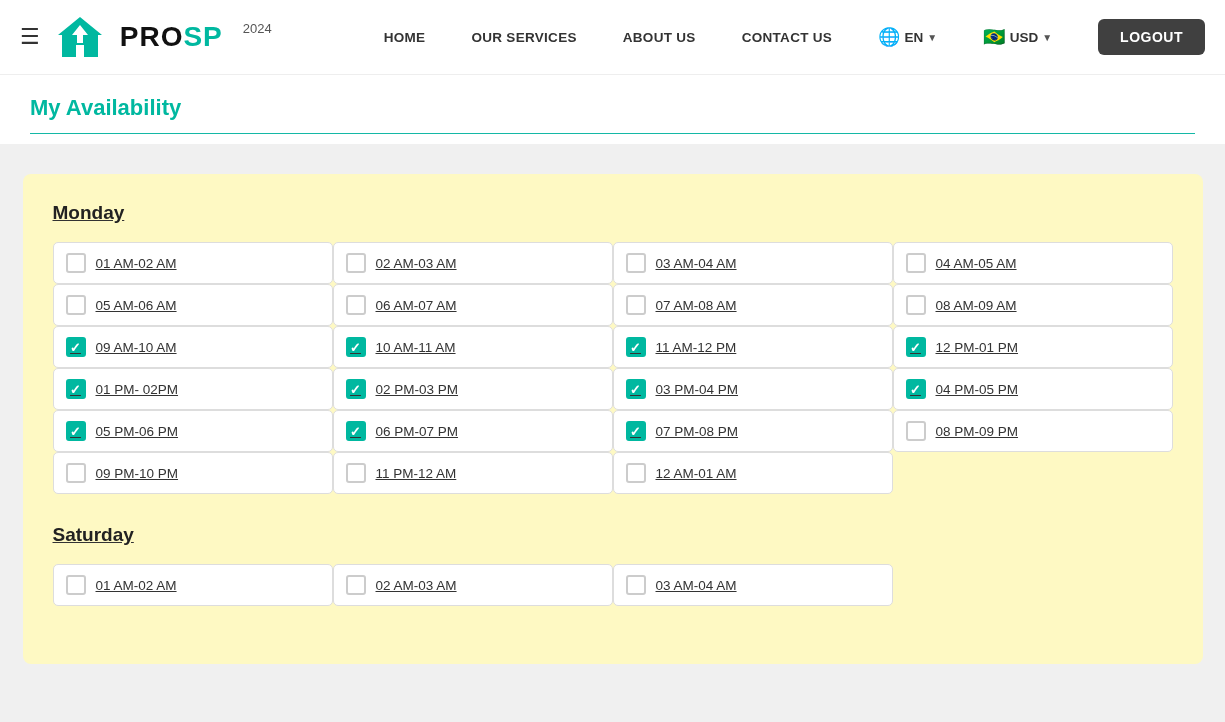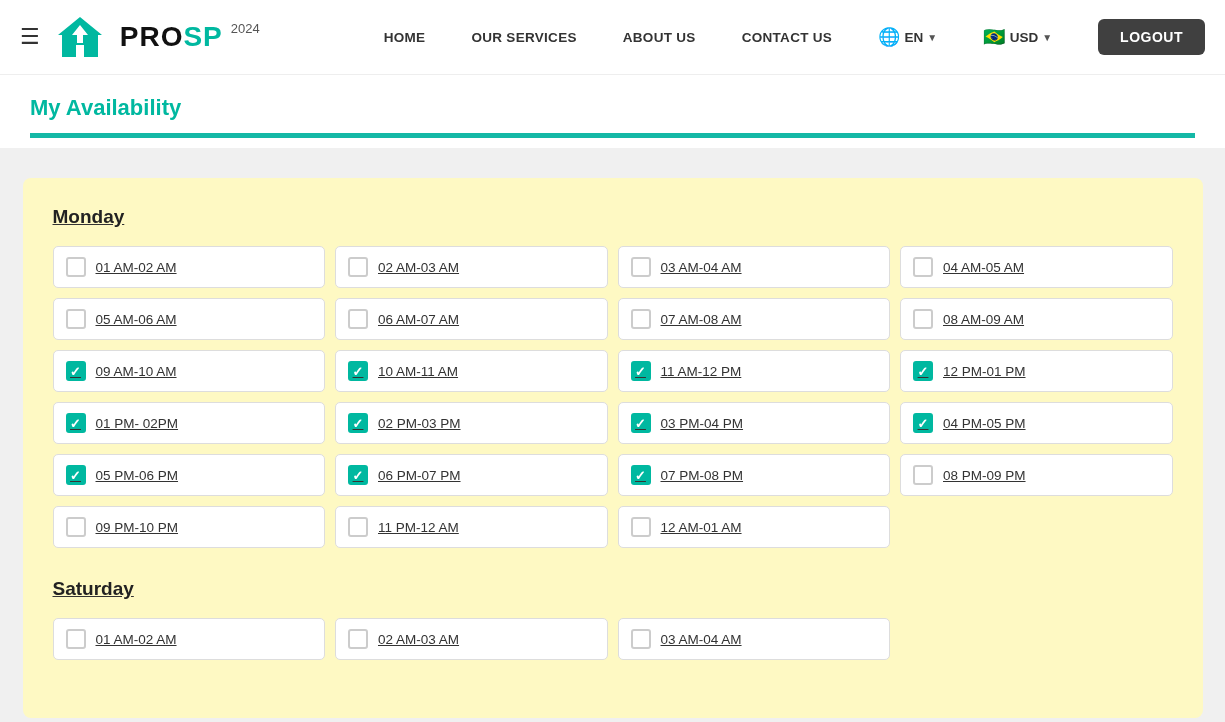--- a/index.html
+++ b/index.html
@@ -42,21 +42,21 @@
     .logo-text .pro {
       color: #111;
     }
     .logo-text .sp {
       color: #00b8a0;
     }
     .logo-text .year {
       font-size: 13px;
       color: #555;
       font-weight: 400;
-      margin-left: 8px;
+      margin-left: 20px;
     }
 
     .header-nav {
       display: flex;
       align-items: center;
       gap: 46px;
       margin-left: auto;
     }
     .nav-link {
       font-size: 13.5px;
@@ -96,21 +96,21 @@
     
     .page-content {
       background: #fff;
       padding: 20px 30px 10px;
     }
     .page-title {
       font-size: 22px;
       font-weight: 700;
       color: #00b8a0;
       padding-bottom: 12px;
-      border-bottom: 5px solid #14b8a6;
+      border-bottom: 1px solid #14b8a6;
     }
 
     
     .main-area {
       background: #f0f0f0;
       padding: 30px 20px;
       min-height: 600px;
     }
 
     .availability-card {
@@ -129,21 +129,20 @@
     .day-title {
       font-size: 19px;
       font-weight: 700;
       color: #222;
       margin-bottom: 18px;
     }
 
     .time-grid {
       display: grid;
       grid-template-columns: repeat(4, 1fr);
-      gap: 10px;
     }
 
     .time-slot {
       display: flex;
       align-items: center;
       gap: 10px;
       border: 1px solid #ddd;
       border-radius: 5px;
       padding: 10px 12px;
       background: #fff;

